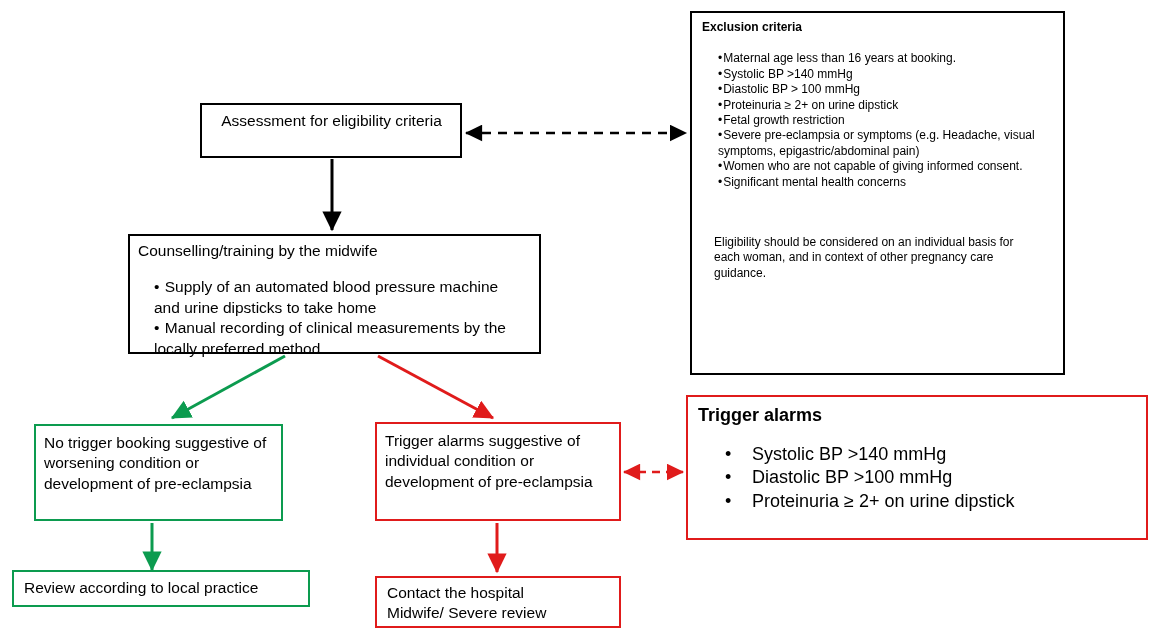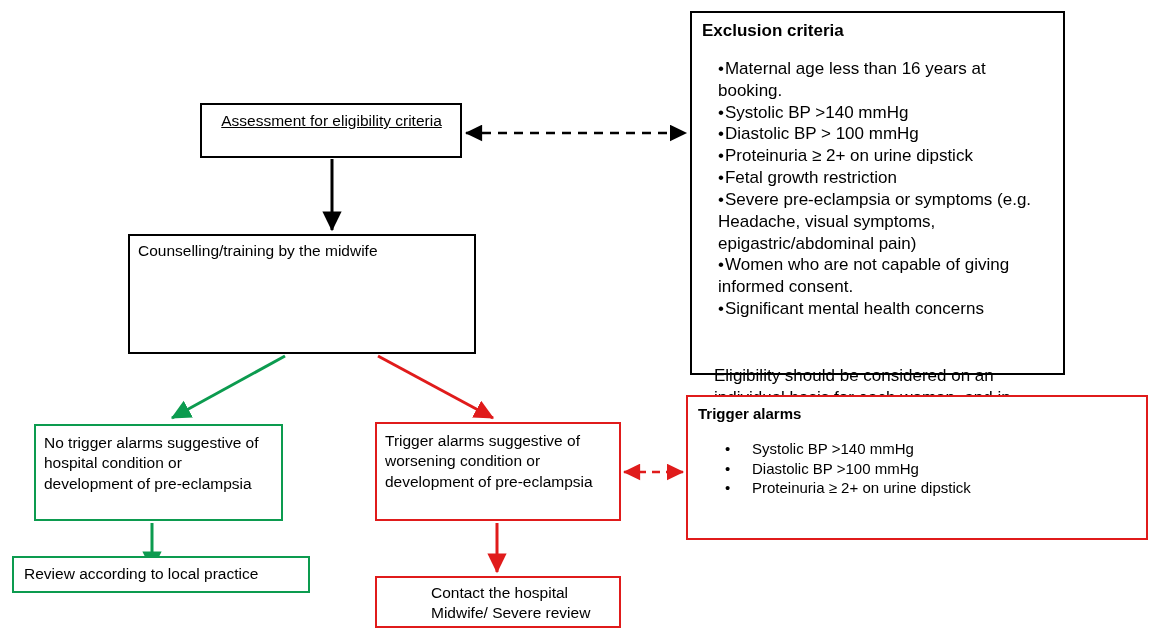--- a/index.html
+++ b/index.html
@@ -25,21 +25,20 @@
     border: 2px solid #000000;
     font-size: 15.5px;
     line-height: 1.32;
     color: #000000;
   }
   .node .pad {
     padding: 5px 7px 4px 8px;
   }
   .node.center .pad {
     text-align: center;
-    text-decoration: underline;
   }
   .node.green { border-color: #0C9B4F; }
   .node.red   { border-color: #E01B1B; }
 
   .title-line {
     font-weight: bold;
   }
   .bullet-list {
     margin: 16px;
     padding: 0;
@@ -75,31 +74,31 @@
     left: 0;
     top: 0;
     width: 1150px;
     height: 644px;
     overflow: visible;
     pointer-events: none;
   }
 
   
   #node-assessment   { left: 200px; top: 103px;  width: 262px; height: 55px; }
-  #node-counselling  { left: 128px; top: 234px;  width: 348px; height: 120px; }
+  #node-counselling  { left: 128px; top: 234px;  width: 413px; height: 120px; }
   #node-exclusion    { left: 690px; top: 11px;   width: 375px; height: 364px; }
   #node-triggerinfo  { left: 686px; top: 395px;  width: 462px; height: 145px; }
   #node-noalarm      { left: 34px;  top: 424px;  width: 249px; height: 97px; }
   #node-alarm        { left: 375px; top: 422px;  width: 246px; height: 99px; }
-  #node-review       { left: 12px;  top: 556px;  width: 298px; height: 37px; }
-  #node-contact      { left: 375px; top: 576px;  width: 246px; height: 52px; padding-left: 44px; }
+  #node-review       { left: 12px;  top: 570px;  width: 298px; height: 37px; }
+  #node-contact      { left: 375px; top: 576px;  width: 246px; height: 52px; }
 
   #node-assessment .pad  { padding-top: 6px; }
-  #node-exclusion .pad   { padding: 7px 9px 6px 10px; font-size: 17px; line-height: 1.285; }
-  #node-triggerinfo .pad { padding: 7px 9px 6px 10px; font-size: 15px; line-height: 1.29; }
+  #node-exclusion .pad   { padding: 7px 9px 6px 10px; font-size: 12px; line-height: 1.285; }
+  #node-triggerinfo .pad { padding: 7px 9px 6px 10px; font-size: 18px; line-height: 1.29; }
   #node-noalarm .pad     { padding: 7px 8px; }
   #node-alarm .pad       { padding: 7px 8px; }
   #node-review .pad      { padding: 6px 10px; }
   #node-contact .pad     { padding: 5px 10px; }
 </style>
 </head>
 <body>
 
 <div id="canvas">
 
@@ -137,20 +136,24 @@
     <line x1="497" y1="523" x2="497" y2="572" stroke="#E01B1B" stroke-width="3" marker-end="url(#arw-red)"></line>
   </svg>
 
   <div class="node center" id="node-assessment">
     <div class="pad">Assessment for eligibility criteria</div>
   </div>
 
   <div class="node" id="node-counselling">
     <div class="pad">
       <div>Counselling/training by the midwife</div>
+      <ul class="bullet-list tight">
+        <li> Supply of an automated blood pressure machine and urine dipsticks to take home</li>
+        <li> Manual recording of clinical measurements by the locally preferred method</li>
+      </ul>
     </div>
   </div>
 
   <div class="node" id="node-exclusion">
     <div class="pad">
       <div class="title-line">Exclusion criteria</div>
       <ul class="bullet-list tight">
         <li>Maternal age less than 16 years at booking.</li>
         <li>Systolic BP &gt;140 mmHg</li>
         <li>Diastolic BP &gt; 100 mmHg</li>
@@ -170,25 +173,25 @@
       <div class="title-line">Trigger alarms</div>
       <ul class="bullet-list spaced">
         <li>Systolic BP &gt;140 mmHg</li>
         <li>Diastolic BP &gt;100 mmHg</li>
         <li>Proteinuria ≥ 2+ on urine dipstick</li>
       </ul>
     </div>
   </div>
 
   <div class="node green" id="node-noalarm">
-    <div class="pad">No trigger alarms suggestive of hospital condition or development of pre-eclampsia</div>
+    <div class="pad">No trigger booking suggestive of worsening condition or development of pre-eclampsia</div>
   </div>
 
   <div class="node red" id="node-alarm">
-    <div class="pad">Trigger alarms suggestive of worsening condition or development of pre-eclampsia</div>
+    <div class="pad">Trigger alarms suggestive of individual condition or development of pre-eclampsia</div>
   </div>
 
   <div class="node green" id="node-review">
     <div class="pad">Review according to local practice</div>
   </div>
 
   <div class="node red" id="node-contact">
     <div class="pad">
       <div>Contact the hospital</div>
       <div>Midwife/ Severe review</div>

